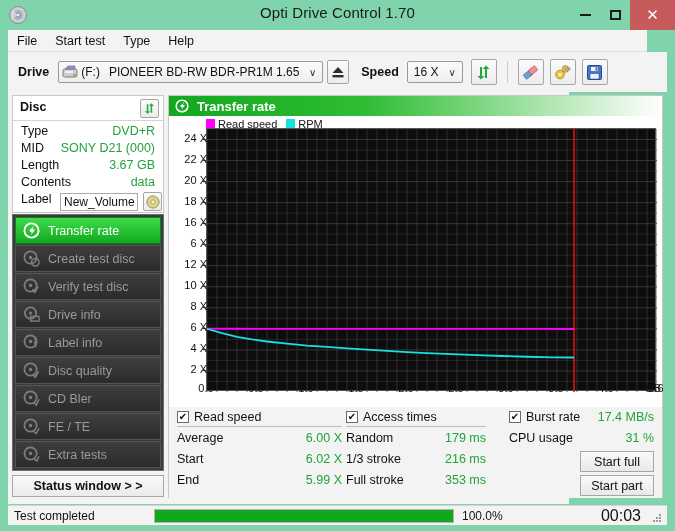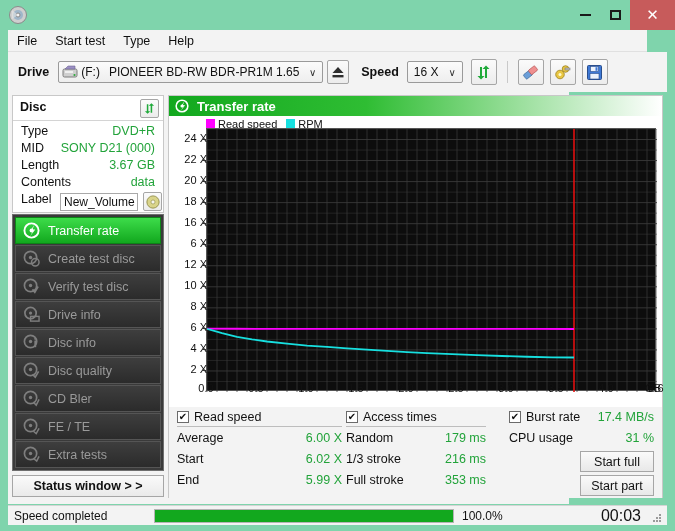--- a/index.html
+++ b/index.html
@@ -258,20 +258,21 @@
 
   <div id="titlebar">
     <div id="app-icon">
       <svg width="20" height="20" viewBox="0 0 20 20">
         <circle cx="10" cy="10" r="8.5" fill="#cfcfcf" stroke="#8a8a8a"></circle>
         <circle cx="10" cy="10" r="5" fill="#9fb6c9"></circle>
         <circle cx="10" cy="10" r="2" fill="#f3f3f3" stroke="#8a8a8a"></circle>
         <path d="M4 5 L10 10 L4 14 Z" fill="#e6e6e6" opacity="0.6"></path>
       </svg>
     </div>
+    <div id="title-text">Opti Drive Control 1.70</div>
     <div class="tbtn" id="btn-min">
       <span class="dash"></span>
     </div>
     <div class="tbtn" id="btn-max">
       <span class="sq"></span>
     </div>
     <div class="tbtn" id="btn-close">
       <span>✕</span>
     </div>
   </div>
@@ -438,21 +439,21 @@
 
       <div class="nav-item">
         <span class="nav-icon">
           <svg width="17" height="17" viewBox="0 0 18 18">
             <circle cx="8" cy="8" r="6.5" fill="none" stroke="#7e7e7e" stroke-width="1.8"></circle>
             <circle cx="8" cy="8" r="1.8" fill="#7e7e7e"></circle>
             <rect x="12" y="7" width="2" height="7" fill="#7e7e7e"></rect>
             <rect x="12" y="4" width="2" height="2" fill="#7e7e7e"></rect>
           </svg>
         </span>
-        <span class="nav-label">Disc info</span>
+        <span class="nav-label">Label info</span>
       </div>
 
       <div class="nav-item">
         <span class="nav-icon">
           <svg width="17" height="17" viewBox="0 0 18 18">
             <circle cx="8" cy="8" r="6.5" fill="none" stroke="#7e7e7e" stroke-width="1.8"></circle>
             <circle cx="8" cy="8" r="1.8" fill="#7e7e7e"></circle>
             <path d="M10 13 L13 16 L16.5 10" fill="none" stroke="#7e7e7e" stroke-width="1.8"></path>
           </svg>
         </span>
@@ -685,21 +686,21 @@
             <span class="stat-v">31 %</span>
           </div>
           <div class="abtn" style="left:71px; top:44px;">Start full</div>
           <div class="abtn" style="left:71px; top:68px;">Start part</div>
         </div>
       </div>
     </div>
   </div>
 
   <div id="statusbar">
-    <span id="status-text">Speed completed</span>
+    <span id="status-text">Test completed</span>
     <div id="progress-outer">
       <div id="progress-fill" style="width: 100%;"></div>
     </div>
     <span id="progress-pct">100.0%</span>
     <span id="elapsed">00:03</span>
     <span id="grip">
       <svg width="12" height="12" viewBox="0 0 12 12">
         <g fill="#9a9a9a">
           <rect x="8" y="8" width="2" height="2"></rect>
             <rect x="5" y="8" width="2" height="2"></rect>

